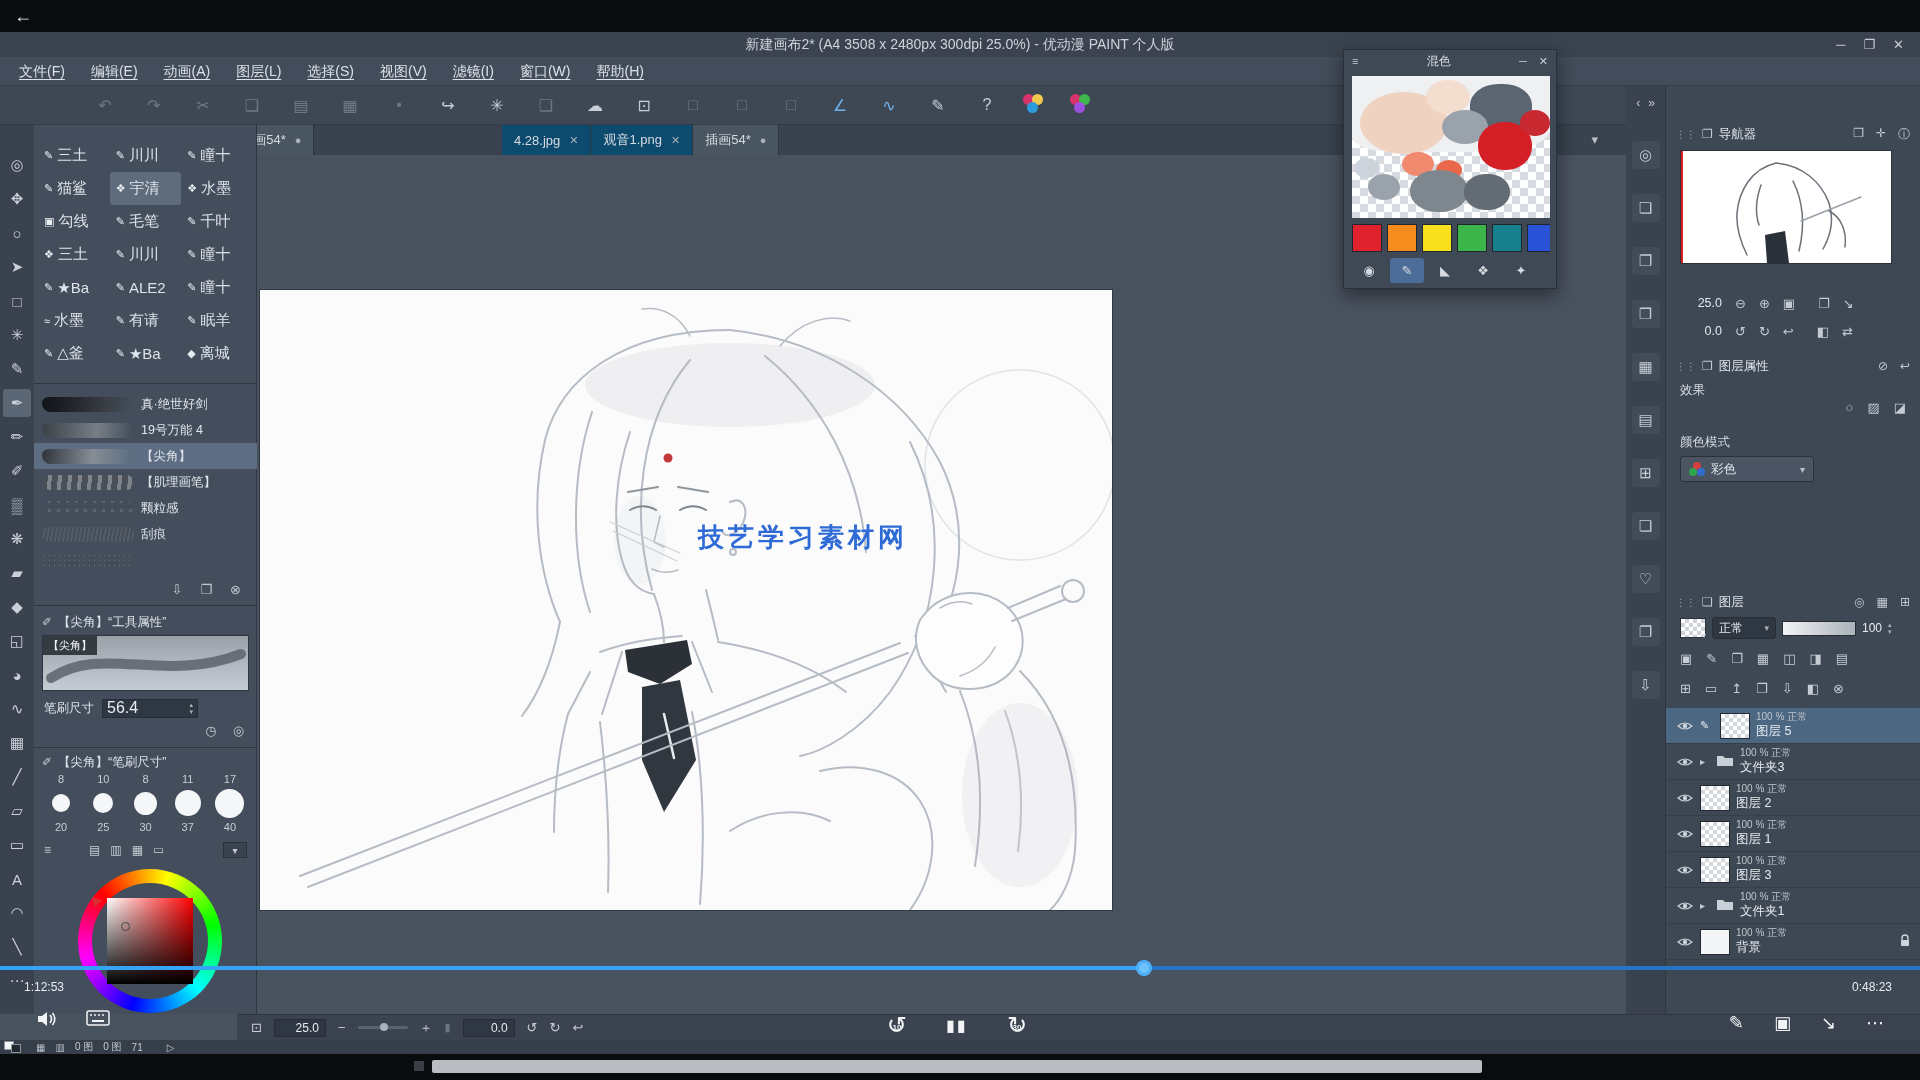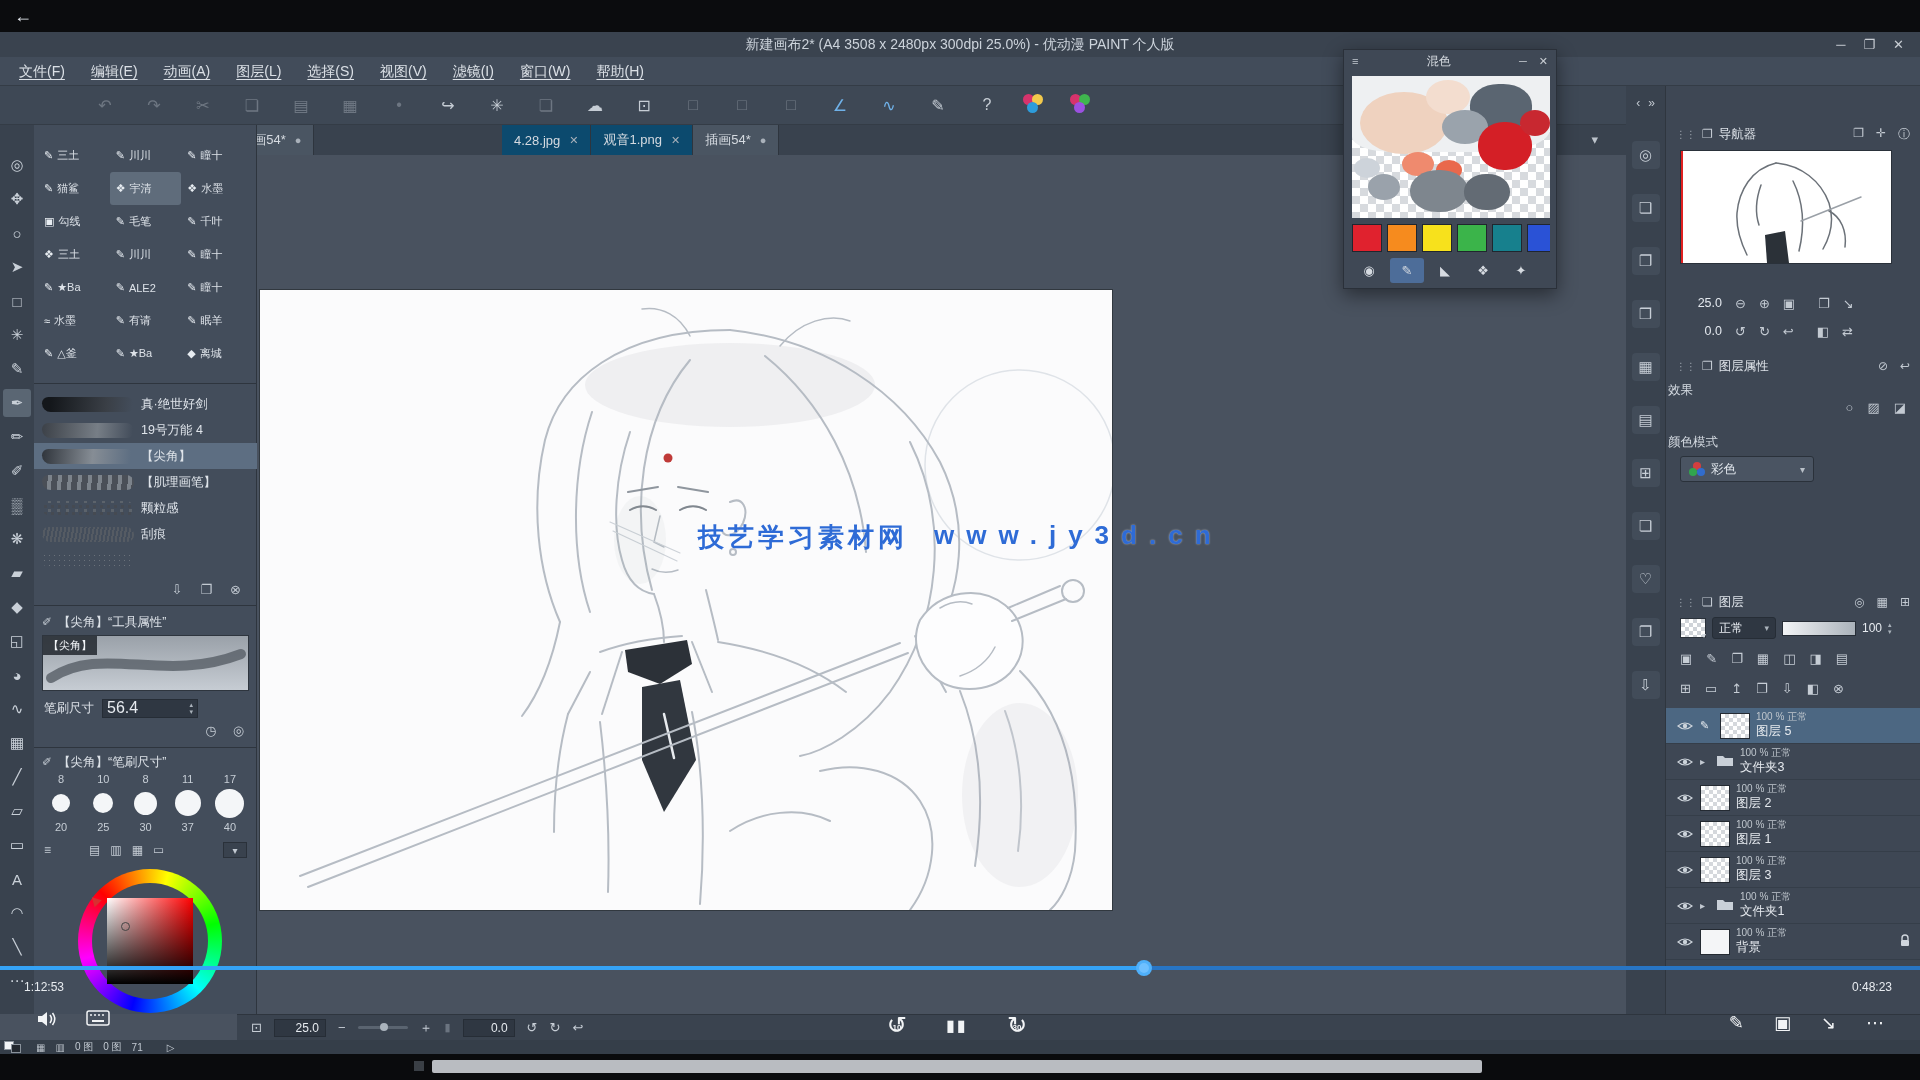--- a/index.html
+++ b/index.html
@@ -49,21 +49,21 @@
 .tool-strip{position:absolute;left:0;top:125px;width:34px;height:889px;background:#39424e;display:flex;flex-direction:column;align-items:center;padding-top:26px}
 .ts-icon{width:28px;height:28px;margin-bottom:6px;display:flex;align-items:center;justify-content:center;font-size:15px;color:#c9d0d8;cursor:pointer;border-radius:3px}
 .ts-icon.sel{background:#5a6673}
 
 
 .left-col{position:absolute;left:34px;top:125px;width:223px;height:889px;background:#434d5b;border-right:1px solid #2e353e}
 .subtool-grid{position:absolute;left:4px;top:14px;width:215px;display:grid;grid-template-columns:repeat(3,1fr)}
 .st-item{height:33px;display:flex;align-items:center;gap:4px;padding-left:6px;cursor:pointer;border-radius:3px}
 .st-item.sel{background:#5f6c7b}
 .st-icon{font-size:11px;color:#e8edf2}
-.st-label{font-size:11px;color:#dde2e8;white-space:nowrap}
+.st-label{font-size:15px;color:#dde2e8;white-space:nowrap}
 .brush-list{position:absolute;left:0;top:266px;width:223px}
 .brush-row{height:26px;display:flex;align-items:center;gap:7px;padding:0 8px;cursor:pointer}
 .brush-row.selected{background:#5d6e82}
 .stroke{width:92px;height:15px;border-radius:8px 10px 9px 11px;flex:0 0 auto}
 .s1{background:linear-gradient(95deg,#14171b 10%,#3a3f46 70%,rgba(58,63,70,0) 98%)}
 .s2{background:linear-gradient(95deg,#3c4148 0%,#777e86 60%,rgba(119,126,134,0) 98%)}
 .s3{background:linear-gradient(95deg,#30353c 0%,#868d95 55%,rgba(134,141,149,0) 96%)}
 .s4{background:repeating-linear-gradient(95deg,#4a4f57 0 6px,#7c838b 6px 10px)}
 .s5{background-image:radial-gradient(#454a52 30%,transparent 31%),radial-gradient(#5c636b 30%,transparent 31%);background-size:7px 7px,9px 9px;background-position:0 2px,3px 5px}
 .s6{background:repeating-linear-gradient(100deg,transparent 0 2px,#555b63 2px 4px)}
@@ -137,21 +137,21 @@
 .sh-icon{font-size:12px;color:#c3cad2}
 .sh-title{font-size:12.5px;color:#dde2e8;white-space:nowrap}
 .sh-right{margin-left:auto;display:flex;gap:12px}
 .sh-right span{font-size:12px;color:#c3cad2;cursor:pointer}
 .nav-thumb{position:absolute;left:14px;top:64px;width:212px;height:114px;background:#fff;border:1px solid #2a313a;cursor:pointer}
 .nav-redline{position:absolute;left:0;top:0;width:2px;height:100%;background:#e02020}
 .nav-row{position:absolute;left:0;width:254px;height:26px;display:flex;align-items:center;gap:13px;padding-left:12px}
 .nav-val{width:44px;text-align:right;font-size:12.5px;color:#e3e8ee}
 .nav-btn{font-size:13px;color:#c3cad2;cursor:pointer}
 .nav-btn.far{margin-left:10px}
-.lp-label{position:absolute;left:2px;font-size:12.5px;color:#d4dae1}
+.lp-label{position:absolute;left:14px;font-size:12.5px;color:#d4dae1}
 .lp-effect-icons{position:absolute;right:14px;top:314px;display:flex;gap:14px}
 .lp-effect-icons span{font-size:13px;color:#c3cad2;cursor:pointer}
 .cm-dropdown{position:absolute;left:14px;top:370px;width:134px;height:26px;background:#4a5462;border:1px solid #2a313a;border-radius:3px;display:flex;align-items:center;gap:6px;padding:0 8px;cursor:pointer}
 .tri-circles{position:relative;width:16px;height:14px}
 .tri-circles i{position:absolute;width:8px;height:8px;border-radius:50%;opacity:.9}
 .tri-circles i:nth-child(1){left:4px;top:0;background:#e23c3c}
 .tri-circles i:nth-child(2){left:0;top:6px;background:#2fae4d}
 .tri-circles i:nth-child(3){left:8px;top:6px;background:#2f6fd8}
 .cm-text{flex:1;font-size:12.5px;color:#e3e8ee}
 .cm-chev{font-size:10px;color:#b9c0c8}
@@ -629,21 +629,20 @@
       <path d="M560,481 C600,471 640,481 660,511 C680,541 675,586 650,620"></path>
       <path d="M470,541 C500,521 540,516 570,531"></path>
       <ellipse cx="760" cy="505" rx="58" ry="92" fill="#9aa1a9" opacity="0.10" stroke="none"></ellipse>
       <ellipse cx="380" cy="250" rx="26" ry="44" fill="#9aa1a9" opacity="0.08" stroke="none"></ellipse>
     </g>
   </svg>
 </div>
 
 <div class="watermark">
   <span class="wm-cn">技艺学习素材网</span>
-  <span class="wm-en">www.jy3d.cn</span>
 </div>
 
 <div class="mix-panel">
   <div class="mix-header">
     <span class="mh-menu">≡</span>
     <span class="mh-title">混色</span>
     <span class="mh-right">
       <span>─</span>
       <span>✕</span>
     </span>

